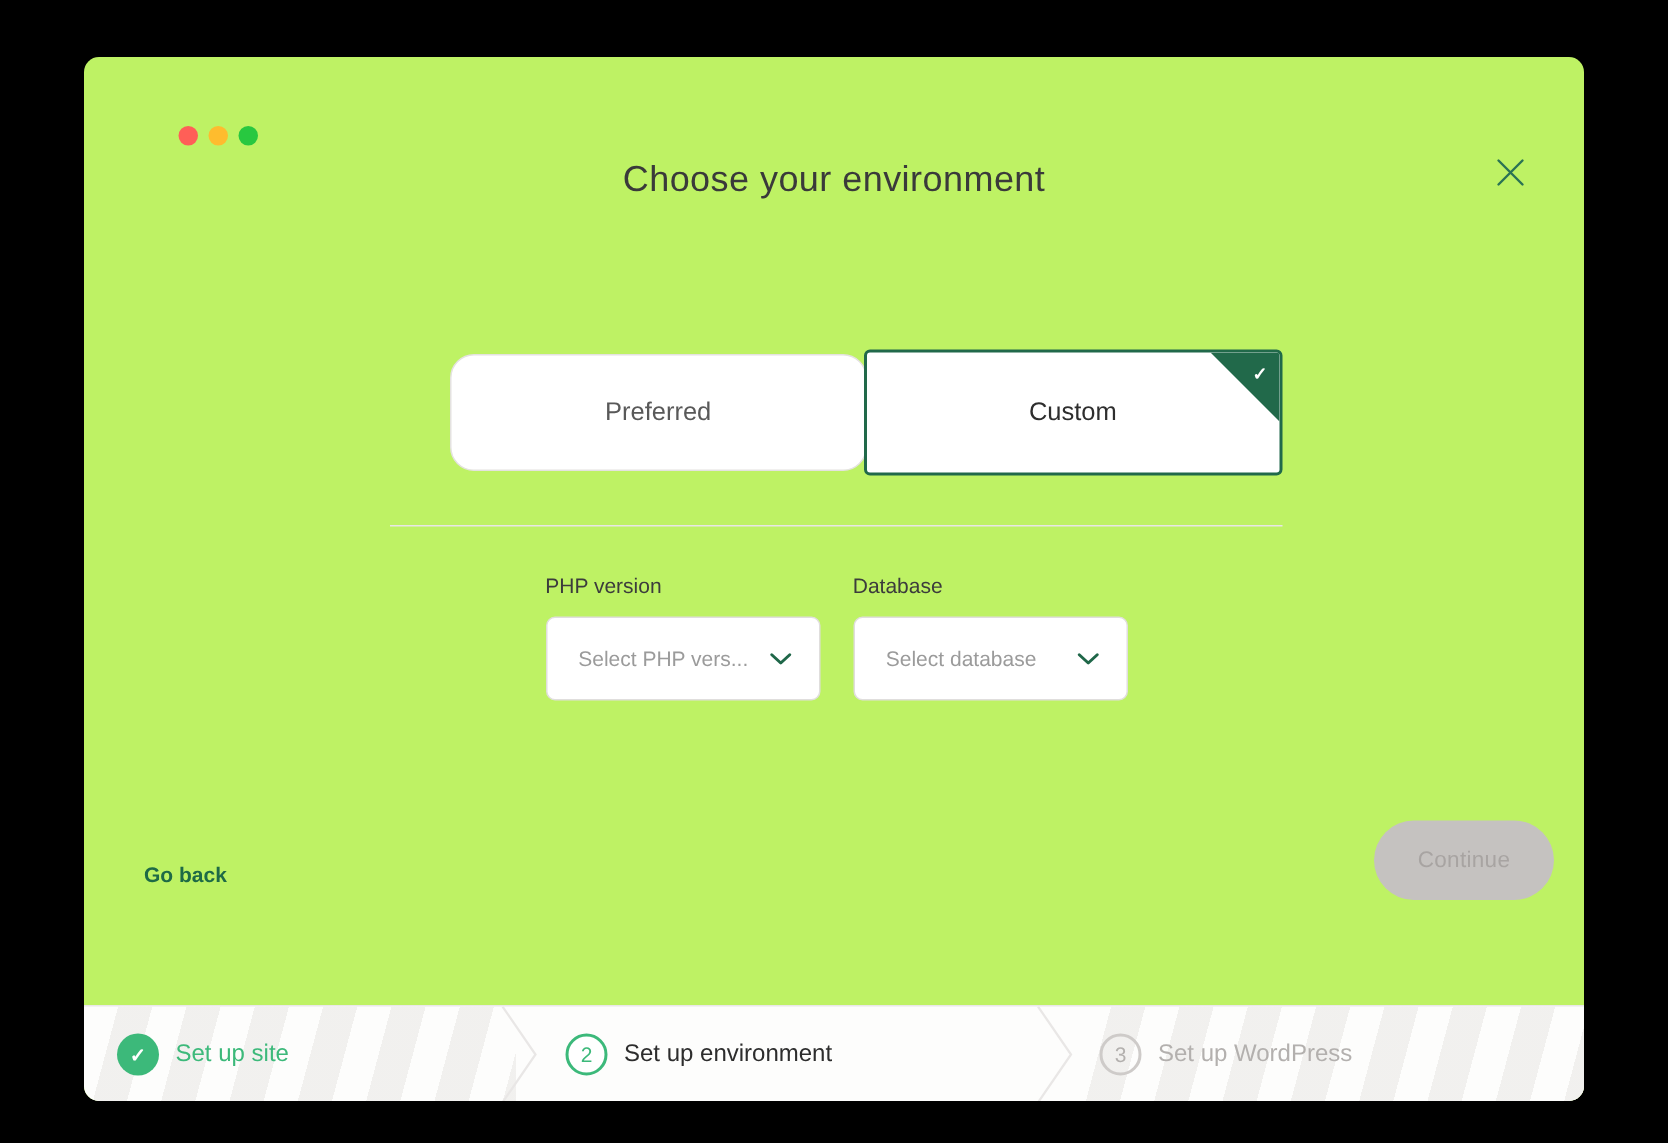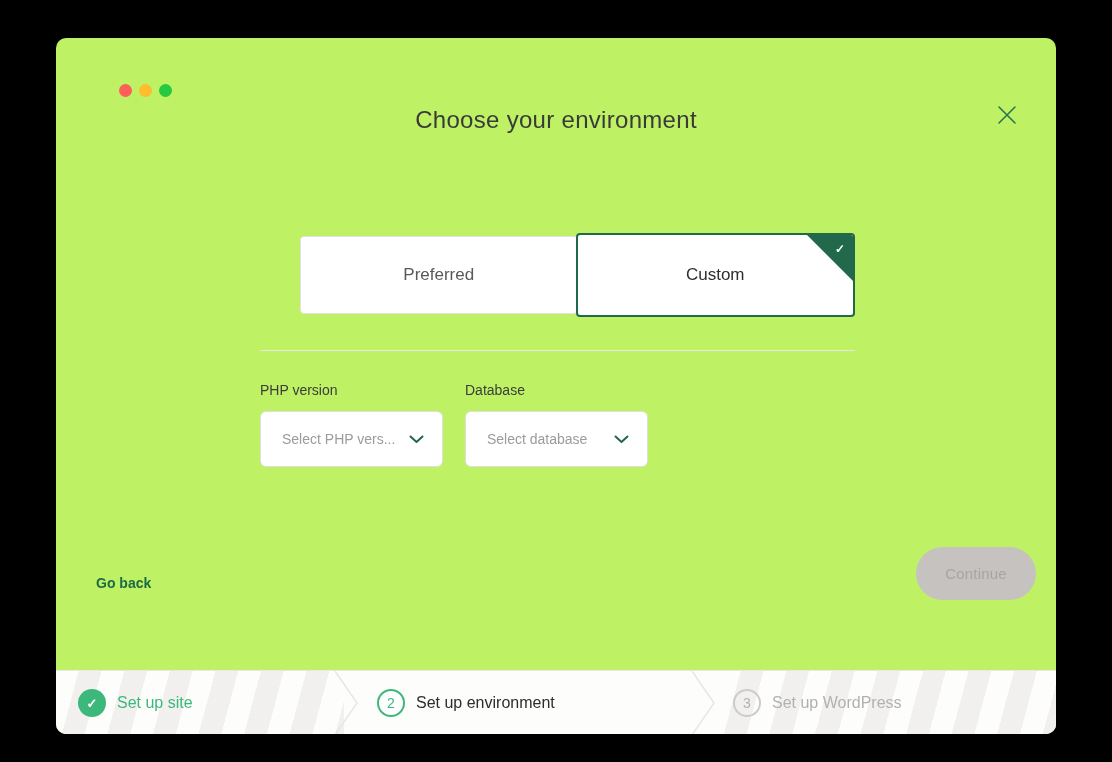--- a/index.html
+++ b/index.html
@@ -52,21 +52,21 @@
   .tab-card {
     display: flex; align-items: center; justify-content: center;
     cursor: pointer;
     background: #ffffff;
   }
   .tab-preferred {
     flex: 1;
     height: 78px;
     margin-top: 3px;
     border: 1px solid #e4e2e0;
-    border-radius: 4px;
+    border-radius: 16px;
     font-size: 17px;
     color: #595959;
     margin-left: 40px;
   }
   .tab-custom {
     flex: 1;
     height: 84px;
     margin-left: -2px;
     border: 2px solid #21694a;
     border-radius: 4px;
@@ -92,20 +92,21 @@
   }
   .divider {
     margin-top: 33px;
     height: 1px;
     background: #e8e6e5;
   }
   .fields-row {
     margin-top: 31px;
     display: flex;
     gap: 22px;
+    justify-content: center;
   }
   .field { width: 183px; }
   .field-label {
     font-size: 14px;
     color: #3c3c3c;
     margin-bottom: 13px;
   }
   .select-box {
     height: 56px;
     border: 1px solid #e0dedd;

